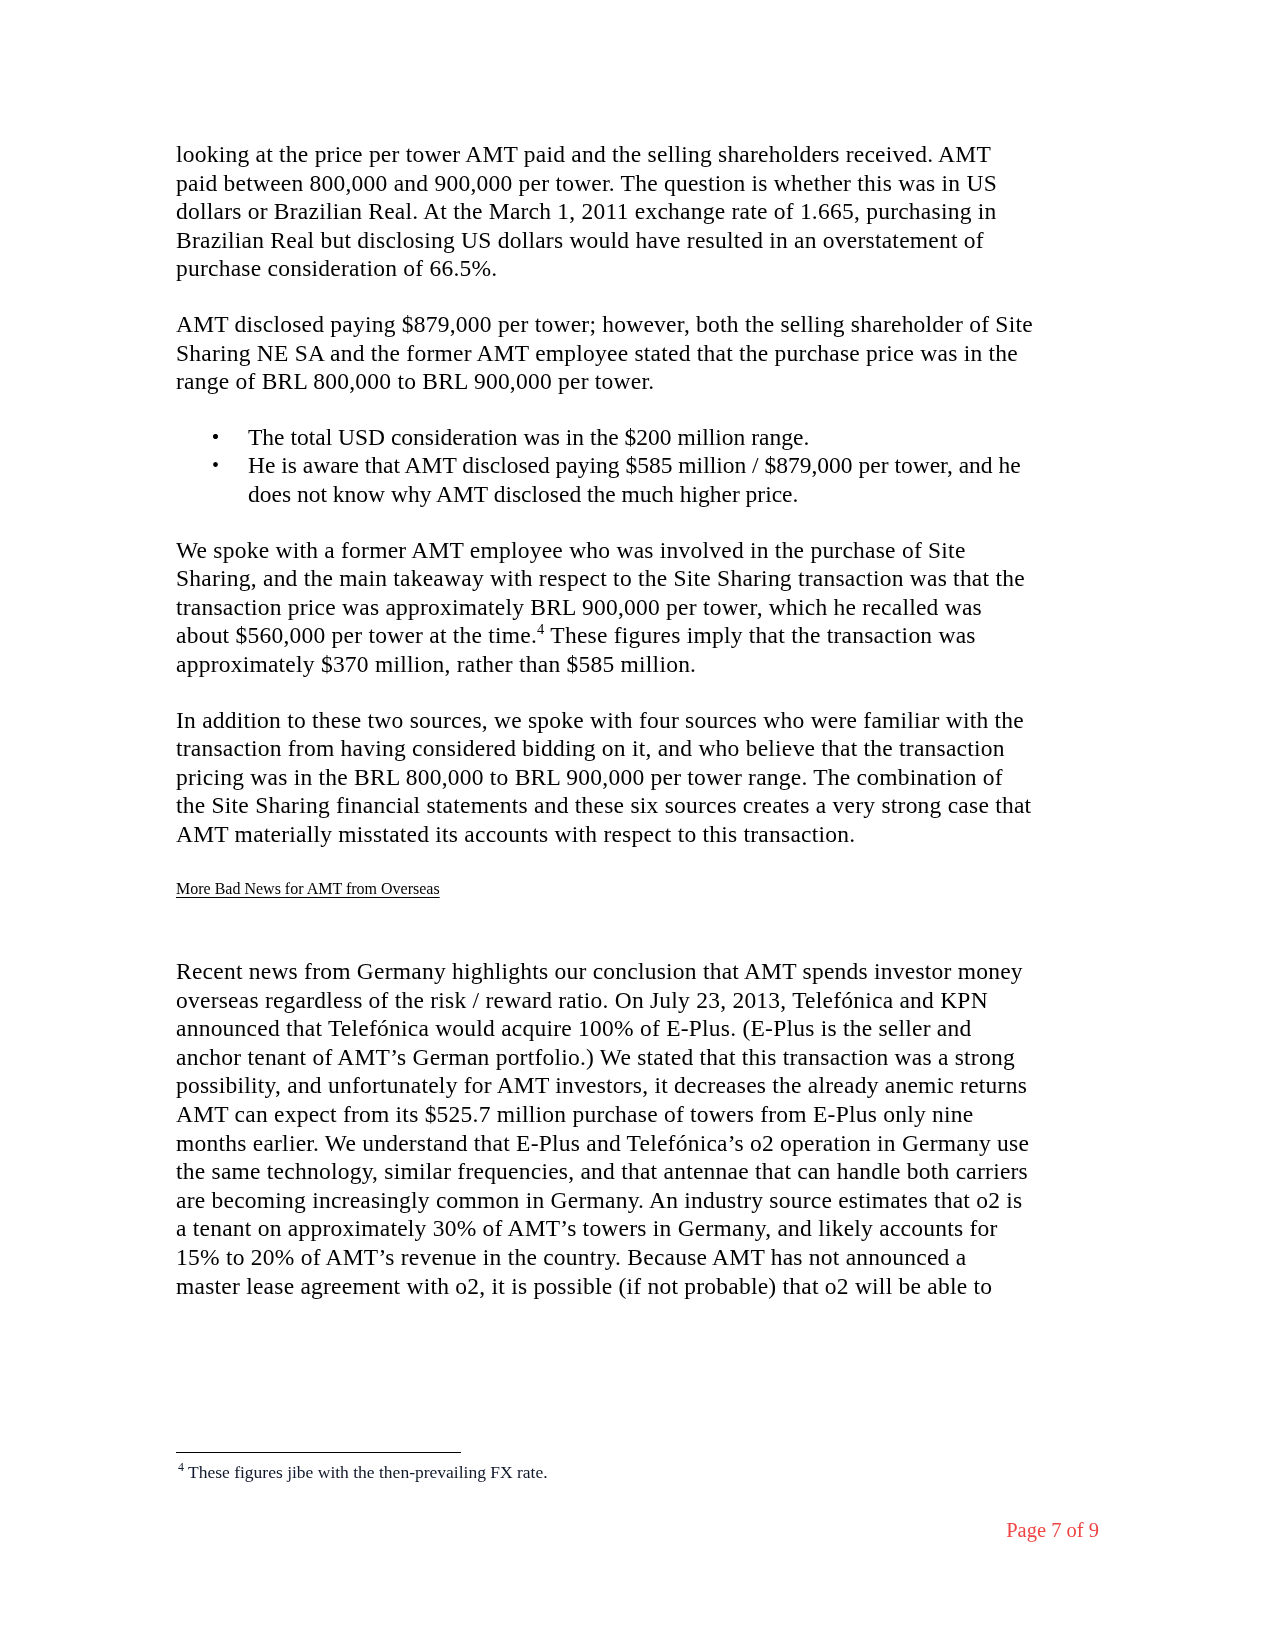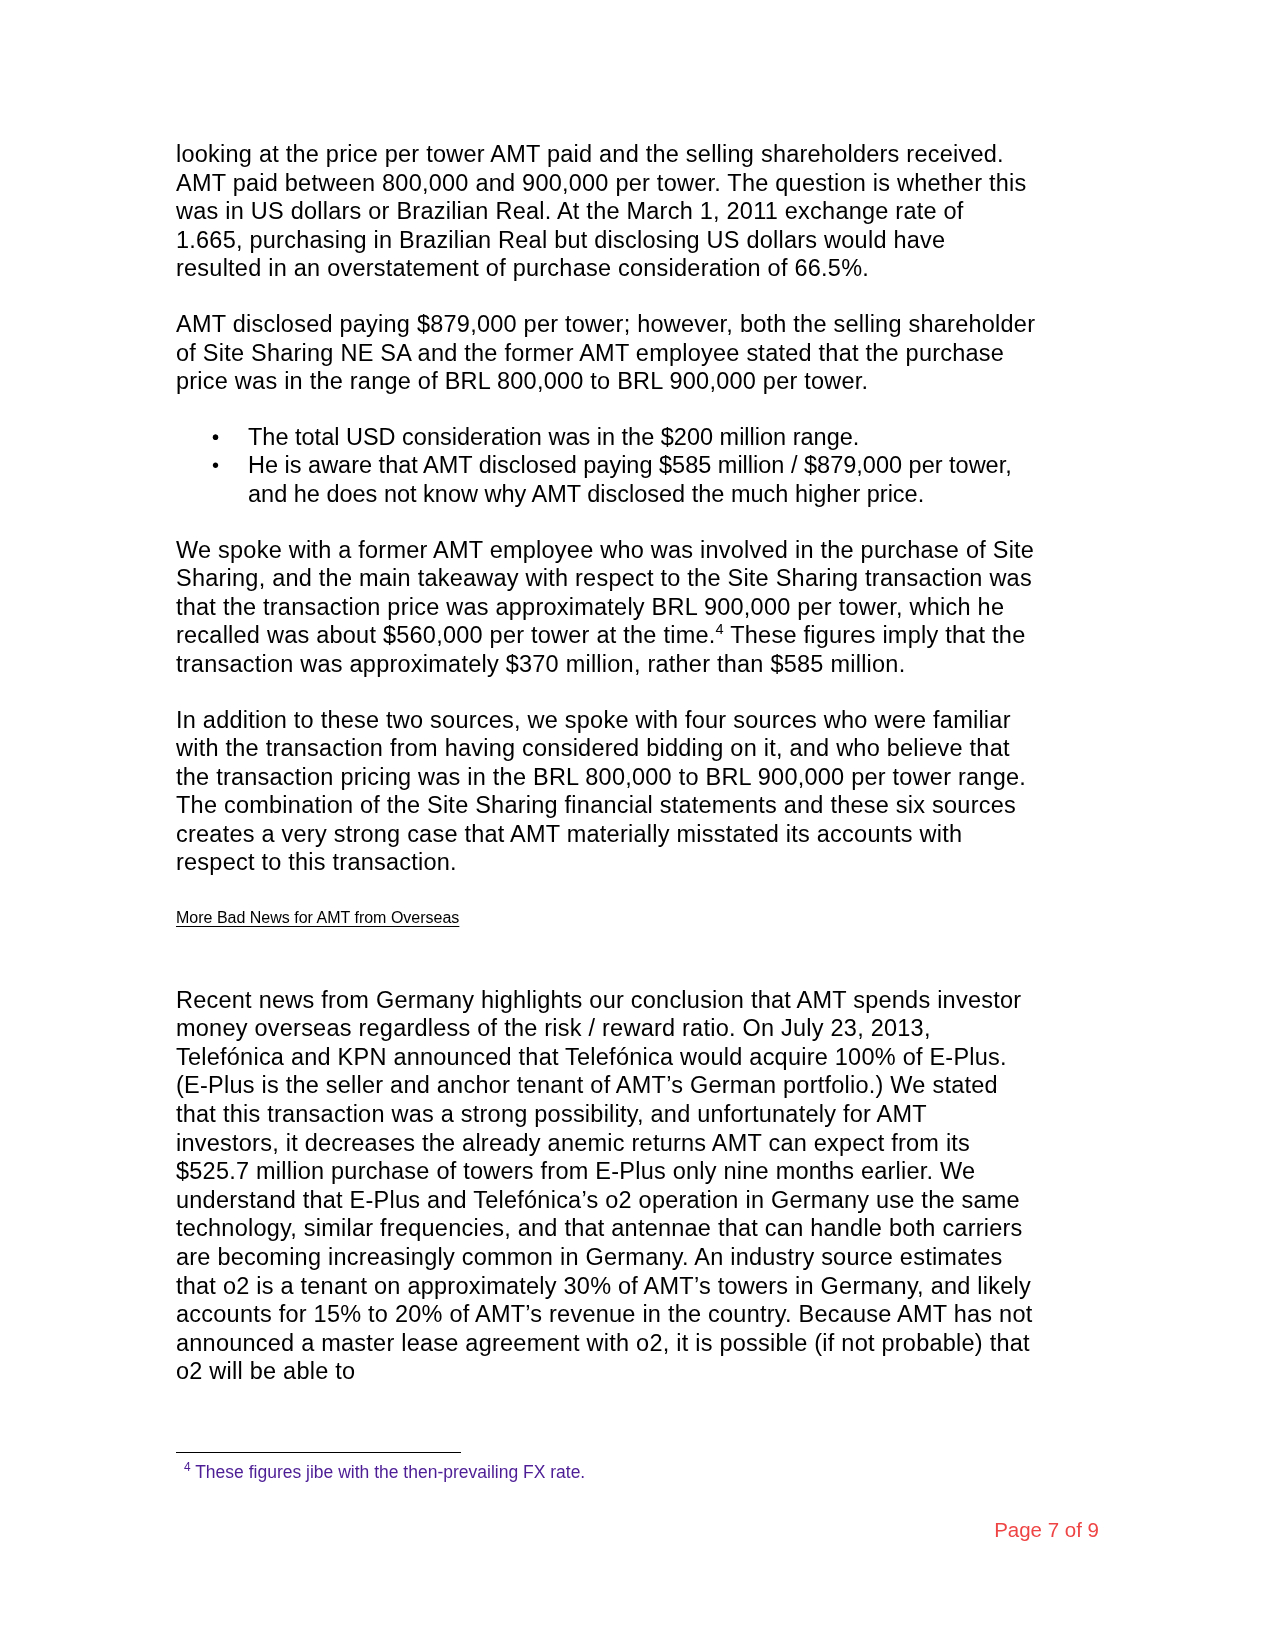--- a/index.html
+++ b/index.html
@@ -9,21 +9,21 @@
     background: #ffffff;
   }
 
   .page {
     position: relative;
     width: 1275px;
     height: 1650px;
     margin: 0 auto;
     background: #ffffff;
     box-sizing: border-box;
-    font-family: Liberation Sans, sans-serif;
+    font-family: Liberation Serif, serif;
     color: #000000;
     overflow: hidden;
   }
 
   .content {
     position: absolute;
     left: 176px;
     top: 140px;
     width: 860px;
   }
@@ -93,22 +93,22 @@
   .footnote-rule {
     width: 285px;
     height: 0;
     border-top: 1.4px solid #000;
     margin: 0 0 8px 0;
   }
 
   .footnote-text {
     font-size: 17.5px;
     line-height: 22px;
-    margin: 8px;
-    color: #4c1d95;
+    margin: 2px;
+    color: #0f172a;
   }
 
   .footnote-text sup {
     font-size: 0.68em;
     vertical-align: super;
     line-height: 0;
   }
 
   .page-footer {
     position: absolute;

